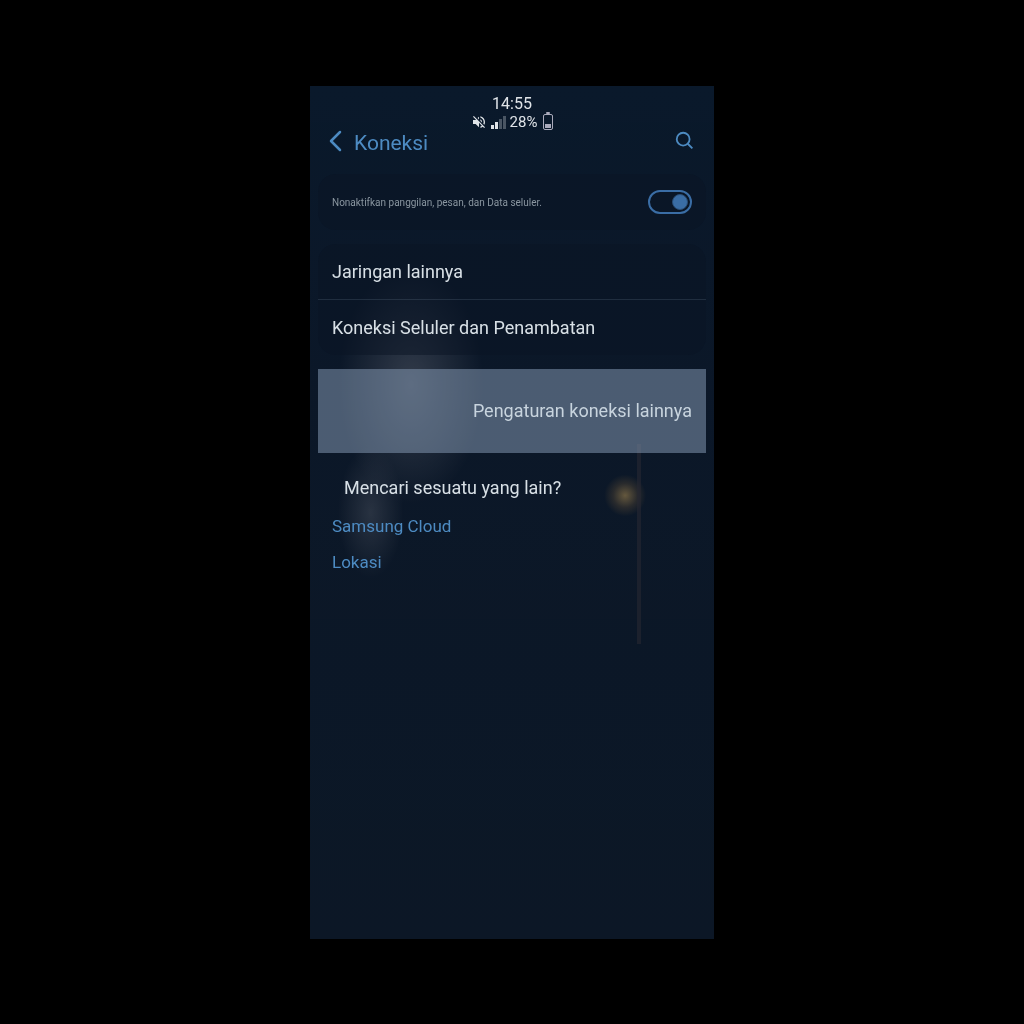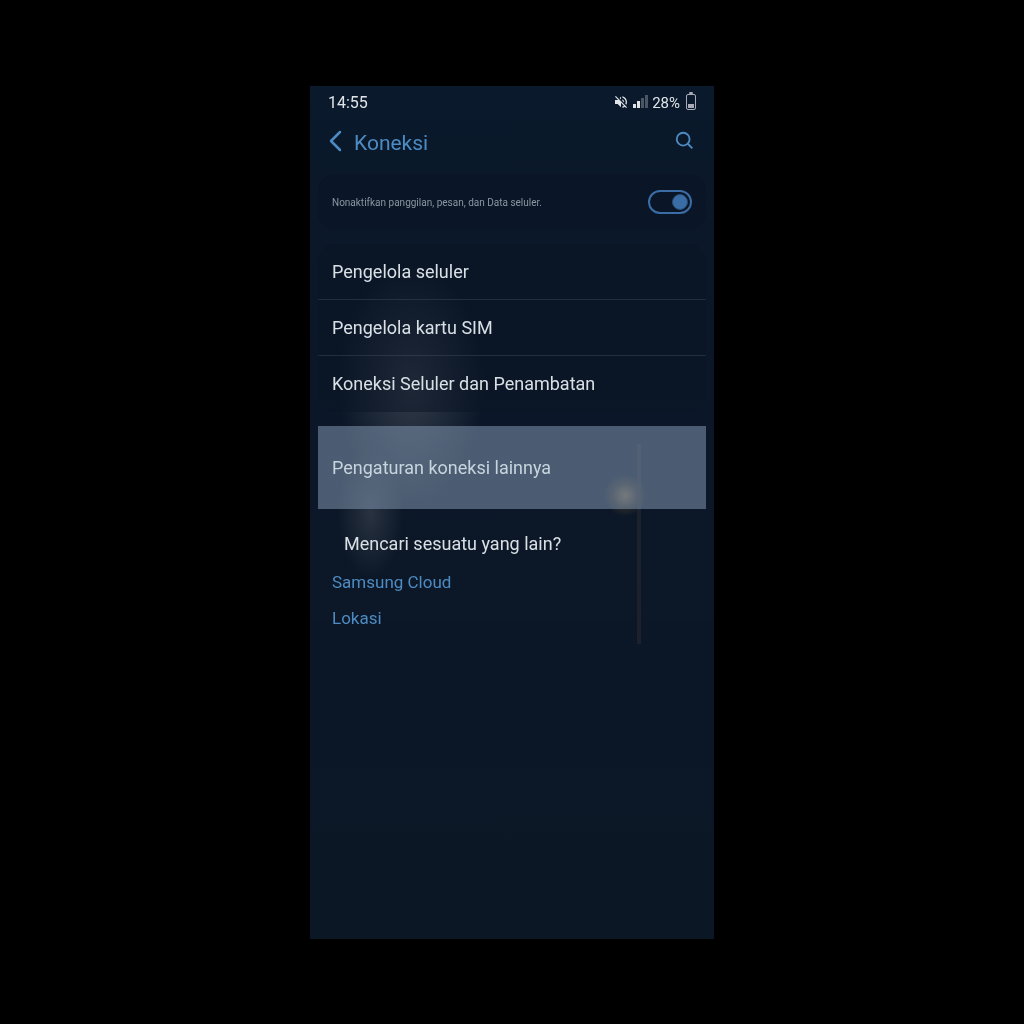--- a/index.html
+++ b/index.html
@@ -48,27 +48,28 @@
       height: 100%;
     }
     .status-bar {
       display: flex;
       justify-content: space-between;
       align-items: center;
       padding: 8px 18px 4px;
       color: #e0e4e8;
       font-size: 16px;
       height: 30px;
+      flex-direction: column;
     }
     .status-left {
       font-weight: 400;
     }
     .status-right {
       display: flex;
-      align-items: flex-start;
+      align-items: center;
       gap: 4px;
       font-size: 15px;
     }
     .status-right svg {
       width: 16px;
       height: 16px;
       fill: #e0e4e8;
     }
     .battery-pct {
       font-size: 15px;
@@ -175,20 +176,21 @@
       width: 16px;
       height: 16px;
       border-radius: 50%;
       background: #3a6da5;
       border: 1px solid #2a4d75;
     }
     .card.highlighted {
       background: rgba(130, 150, 175, 0.55);
       border-radius: 0;
       margin: 0 8px 14px;
+      text-align: right;
     }
     .card.highlighted .row {
       padding: 30px 14px;
     }
     .card.highlighted .row-title {
       color: #c8d4de;
     }
     .footer-section {
       padding: 10px 22px;
     }
@@ -267,26 +269,21 @@
         </div>
         <div class="toggle">
           <div class="toggle-knob"></div>
         </div>
       </div>
     </div>
 
     <div class="card">
       <div class="row">
         <div class="row-text">
-            <div class="row-title">Pengelola seluler</div>
-          </div>
-      </div>
-      <div class="row">
-        <div class="row-text">
-            <div class="row-title">Pengelola kartu SIM</div>
+            <div class="row-title">Jaringan lainnya</div>
           </div>
       </div>
       <div class="row">
         <div class="row-text">
             <div class="row-title">Koneksi Seluler dan Penambatan</div>
           </div>
       </div>
     </div>
 
     <div class="card highlighted">

